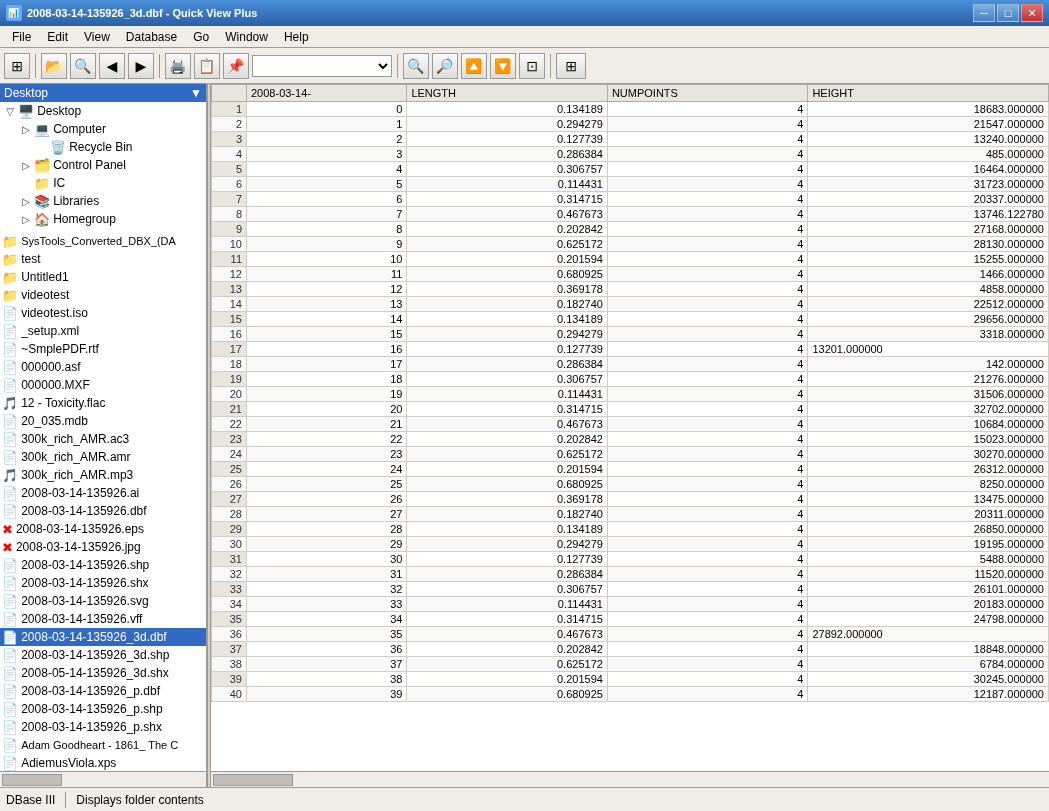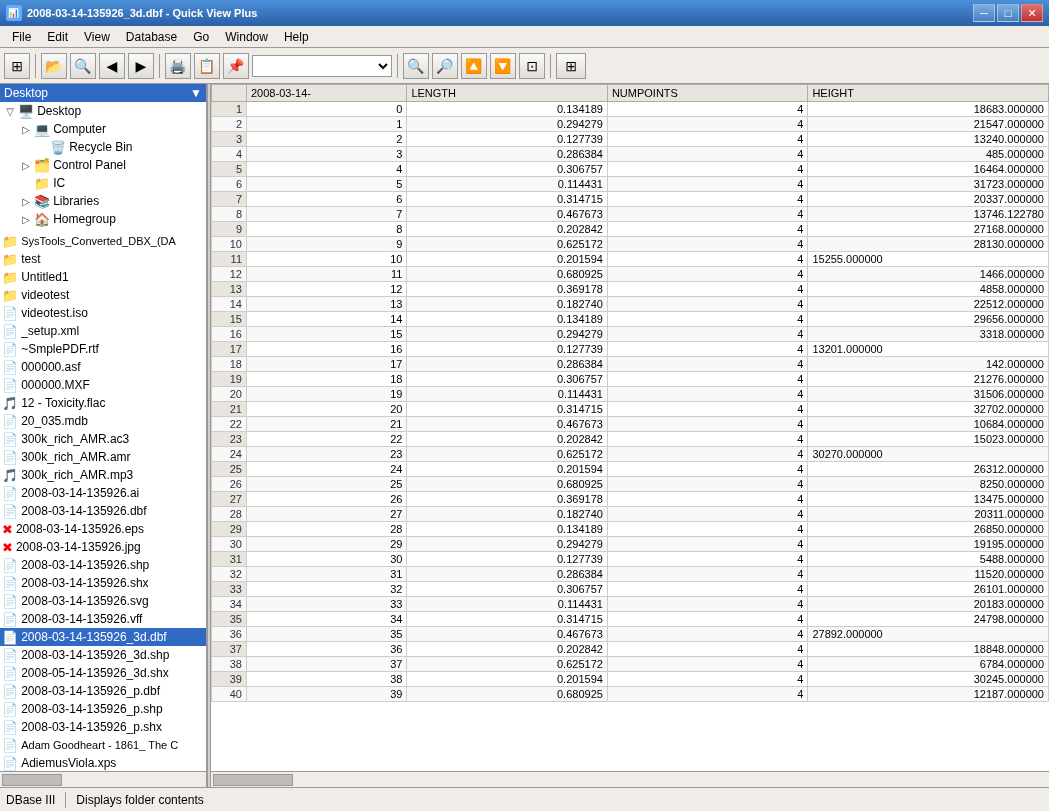--- a/index.html
+++ b/index.html
@@ -500,21 +500,21 @@
               <td style="text-align: right;">9</td>
               <td style="text-align: right;">0.625172</td>
               <td style="text-align: right;">4</td>
               <td style="text-align: right;">28130.000000</td>
             </tr>
             <tr>
               <td class="row-num-col">11</td>
               <td style="text-align: right;">10</td>
               <td style="text-align: right;">0.201594</td>
               <td style="text-align: right;">4</td>
-              <td style="">15255.000000</td>
+              <td style="text-align: right;">15255.000000</td>
             </tr>
             <tr>
               <td class="row-num-col">12</td>
               <td style="text-align: right;">11</td>
               <td style="text-align: right;">0.680925</td>
               <td style="text-align: right;">4</td>
               <td style="text-align: right;">1466.000000</td>
             </tr>
             <tr>
               <td class="row-num-col">13</td>
@@ -591,21 +591,21 @@
               <td style="text-align: right;">22</td>
               <td style="text-align: right;">0.202842</td>
               <td style="text-align: right;">4</td>
               <td style="text-align: right;">15023.000000</td>
             </tr>
             <tr>
               <td class="row-num-col">24</td>
               <td style="text-align: right;">23</td>
               <td style="text-align: right;">0.625172</td>
               <td style="text-align: right;">4</td>
-              <td style="">30270.000000</td>
+              <td style="text-align: right;">30270.000000</td>
             </tr>
             <tr>
               <td class="row-num-col">25</td>
               <td style="text-align: right;">24</td>
               <td style="text-align: right;">0.201594</td>
               <td style="text-align: right;">4</td>
               <td style="text-align: right;">26312.000000</td>
             </tr>
             <tr>
               <td class="row-num-col">26</td>

